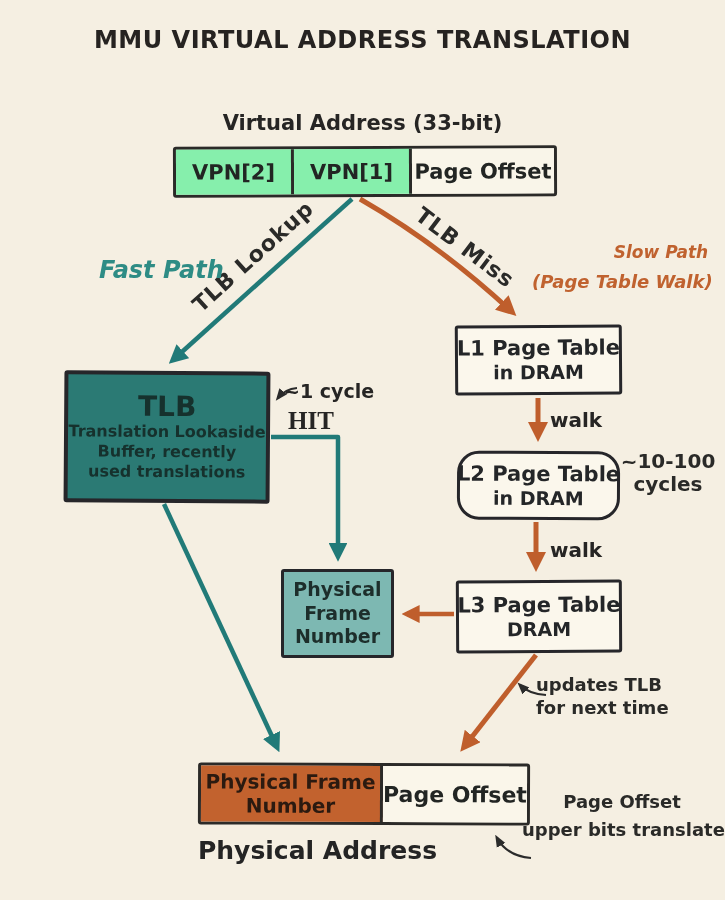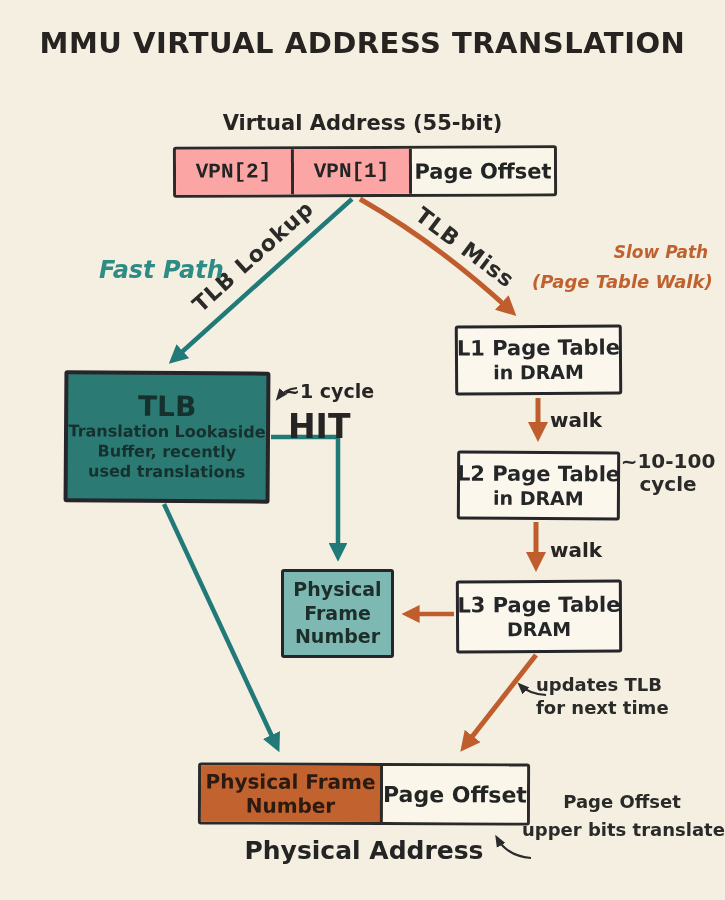--- a/index.html
+++ b/index.html
@@ -20,21 +20,21 @@
     inset: 0;
     z-index: 1;
     pointer-events: none;
   }
   .abs { position: absolute; z-index: 2; }
   .txt { color: #262524; }
 
   .title {
     left: 0; right: 0; top: 26px;
     text-align: center;
-    font-size: 29px;
+    font-size: 24px;
     font-weight: 900;
     letter-spacing: 0.5px;
     color: #262321;
   }
 
   .va-label {
     left: 0; right: 0; top: 111px;
     text-align: center;
     font-size: 21px;
     font-weight: 700;
@@ -45,21 +45,21 @@
     border: 3px solid #2b2a28;
     border-radius: 3px;
     background: #f9f5e9;
   }
   .va-box { left: 173px; top: 146px; width: 384px; height: 51px; transform: rotate(-0.2deg); }
   .bit-cell {
     display: flex; align-items: center; justify-content: center;
     font-size: 21px; font-weight: 700; color: #222523;
     height: 100%;
   }
-  .cell-teal { background: #fca5a5; font-family: Liberation Mono, monospace; }
+  .cell-teal { background: #86efac; }
   .cell-cream { background: #f9f5e9; }
   .va-box .c0 { width: 118px; border-right: 3px solid #2b2a28; }
   .va-box .c1 { width: 118px; border-right: 3px solid #2b2a28; text-align: right; }
   .va-box .c2 { flex: 1; }
 
   .rot-label {
     font-size: 22px; font-weight: 700; color: #2a2a28;
     text-align: center; letter-spacing: 1px;
     white-space: nowrap;
   }
@@ -79,21 +79,21 @@
     transform: rotate(0.4deg);
     display: flex; flex-direction: column;
     align-items: center; justify-content: center;
     color: #16312d;
   }
   .tlb-title { font-size: 28px; font-weight: 700; line-height: 1.1; }
   .tlb-desc { font-size: 16px; font-weight: 600; line-height: 1.25; text-align: center; }
   .tlb-desc span { display: block; white-space: nowrap; }
 
   .cycle-note { left: 284px; top: 380px; font-size: 19px; font-weight: 700; white-space: nowrap; }
-  .hit-label { left: 288px; top: 407px; font-size: 33px; font-weight: 700; }
+  .hit-label { left: 288px; top: 407px; font-size: 25px; font-weight: 700; font-family: Liberation Serif, serif; }
 
   .pfn-mid-box {
     left: 281px; top: 569px; width: 113px; height: 89px;
     background: #7db8b2;
     border: 3px solid #26262a;
     border-radius: 3px;
     display: flex; align-items: center; justify-content: center;
     text-align: center;
     font-size: 19px; font-weight: 700; line-height: 1.25;
     color: #1d2e2b;
@@ -102,21 +102,21 @@
 
   .pt-box {
     background: #fbf7ec;
     border: 3px solid #26262a;
     border-radius: 3px;
     display: flex; flex-direction: column;
     align-items: center; justify-content: center;
     color: #242628;
   }
   .pt-l1 { left: 455px; top: 325px; width: 167px; height: 70px; transform: rotate(-0.4deg); }
-  .pt-l2 { left: 457px; top: 451px; width: 163px; height: 69px; transform: rotate(0.3deg); }
+  .pt-l2 { left: 457px; top: 451px; width: 163px; height: 69px; transform: rotate(0.3deg); border-radius: 22px; }
   .pt-l3 { left: 456px; top: 580px; width: 166px; height: 73px; transform: rotate(-0.3deg); }
   .pt-line1 { font-size: 21px; font-weight: 700; line-height: 1.2; white-space: nowrap; }
   .pt-line2 { font-size: 19px; font-weight: 600; line-height: 1.2; white-space: nowrap; }
 
   .walk-label { font-size: 20px; font-weight: 700; white-space: nowrap; }
   .walk-1 { left: 550px; top: 408px; }
   .walk-2 { left: 550px; top: 538px; }
 
   .note { font-weight: 700; text-align: center; color: #2a2a28; }
   .note span { display: block; white-space: nowrap; }
@@ -130,21 +130,20 @@
     background: #c2622e;
     color: #2b1a10;
     font-size: 20px; font-weight: 700; line-height: 1.2;
     text-align: center;
     flex-direction: column;
   }
   .pa-box .c1 { flex: 1; background: #faf6ea; font-size: 22px; }
 
   .pa-label {
     left: 198px; top: 836px; width: 332px;
-    text-align: center;
     font-size: 25px; font-weight: 700;
     color: #242424;
   }
 </style>
 </head>
 <body>
 
 <div class="canvas">
 
   <svg class="connector-layer" width="725" height="900" viewBox="0 0 725 900" xmlns="http://www.w3.org/2000/svg">
@@ -167,21 +166,21 @@
     <path d="M536 522 L536 566" stroke="#bf5e2c" stroke-width="5" fill="none" marker-end="url(#mOrange)"></path>
     <path d="M454 614 L407 614" stroke="#bf5e2c" stroke-width="4.5" fill="none" marker-end="url(#mOrange)"></path>
     <path d="M536 655 L464 747" stroke="#bf5e2c" stroke-width="5" fill="none" marker-end="url(#mOrange)"></path>
     <path d="M297 388 Q285 389 278 398" stroke="#2b2b2b" stroke-width="2.2" fill="none" marker-end="url(#mInk)"></path>
     <path d="M546 695 Q529 694 520 685" stroke="#2b2b2b" stroke-width="2.2" fill="none" marker-end="url(#mInk)"></path>
     <path d="M531 858 Q507 856 497 838" stroke="#2b2b2b" stroke-width="2.2" fill="none" marker-end="url(#mInk)"></path>
   </svg>
 
   <div class="abs title">MMU VIRTUAL ADDRESS TRANSLATION</div>
 
-  <div class="abs va-label txt">Virtual Address (55-bit)</div>
+  <div class="abs va-label txt">Virtual Address (33-bit)</div>
 
   <div class="abs bit-box va-box">
     <div class="bit-cell cell-teal c0">VPN[2]</div>
     <div class="bit-cell cell-teal c1">VPN[1]</div>
     <div class="bit-cell cell-cream c2">Page Offset</div>
   </div>
 
   <div class="abs rot-label tlb-lookup-label">TLB Lookup</div>
   <div class="abs rot-label tlb-miss-label">TLB Miss</div>
 
@@ -214,21 +213,21 @@
   <div class="abs pt-box pt-l3">
     <div class="pt-line1">L3 Page Table</div>
     <div class="pt-line2">DRAM</div>
   </div>
 
   <div class="abs walk-label walk-1 txt">walk</div>
   <div class="abs walk-label walk-2 txt">walk</div>
 
   <div class="abs note cycles-note">
     <span>~10-100</span>
-    <span>cycle</span>
+    <span>cycles</span>
   </div>
 
   <div class="abs note updates-note">
     <span>updates TLB</span>
     <span>for next time</span>
   </div>
 
   <div class="abs bit-box pa-box">
     <div class="bit-cell c0">Physical Frame Number</div>
     <div class="bit-cell c1">Page Offset</div>

